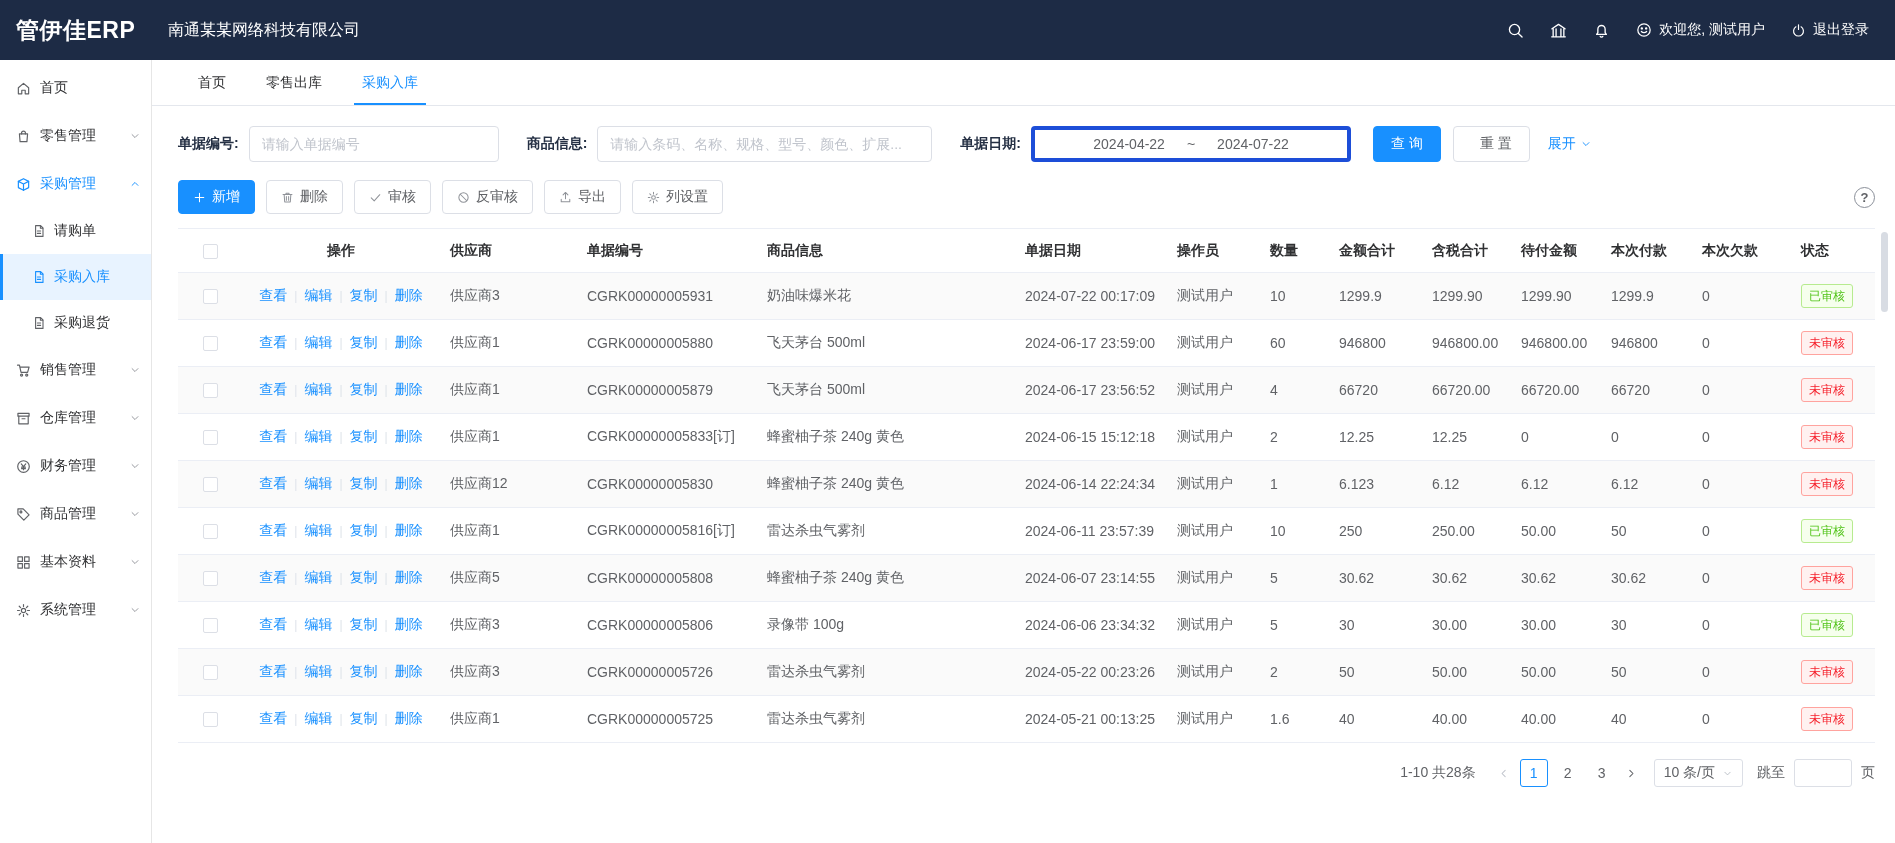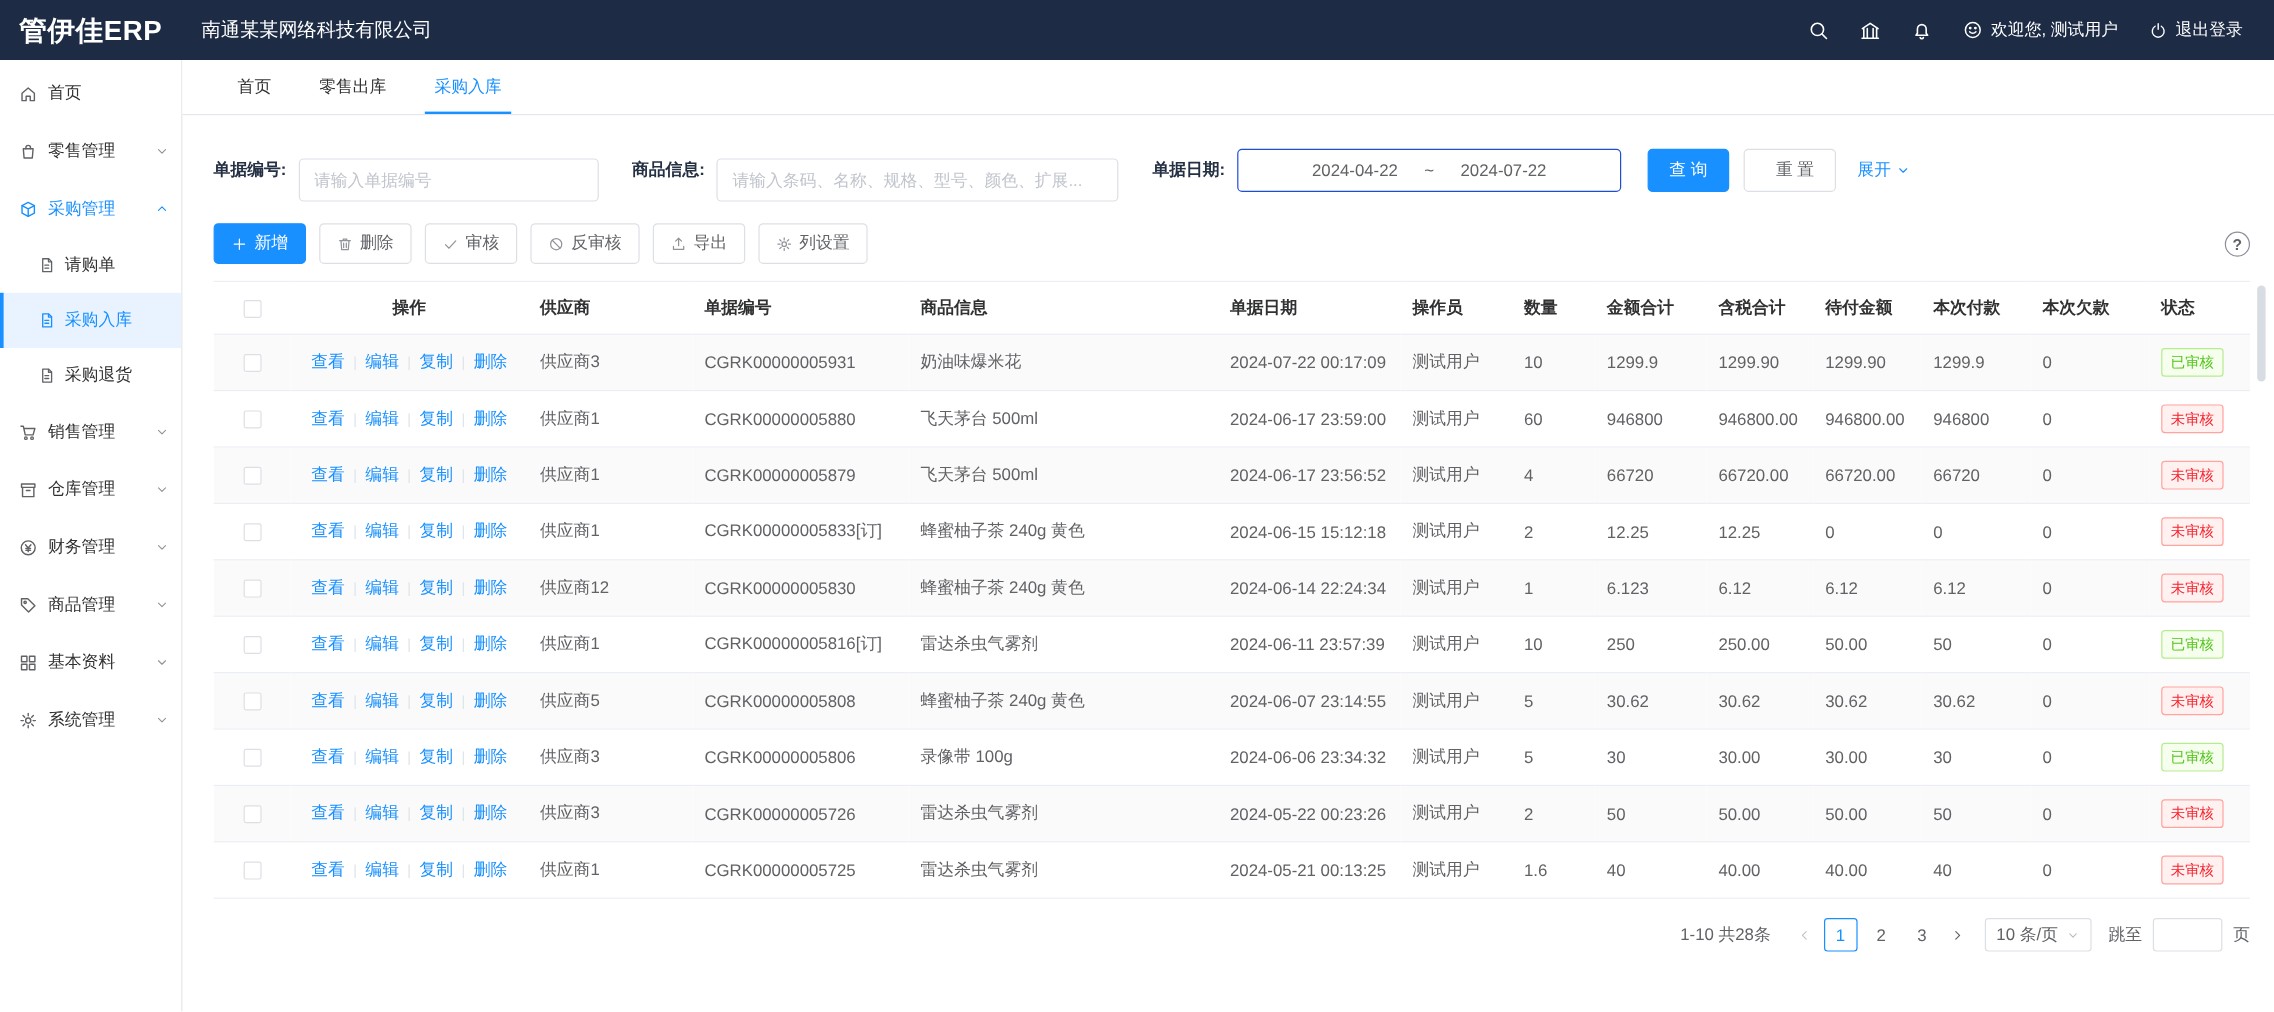--- a/index.html
+++ b/index.html
@@ -1,21 +1,21 @@
 <!DOCTYPE html>
 <html><head>
 <meta charset="utf-8">
 <style>
   *{margin:0;padding:0;box-sizing:border-box;}
   html,body{width:1895px;height:843px;}
   body{font-family:"Liberation Sans","DejaVu Sans",sans-serif;font-size:14px;color:#303133;background:#fff;overflow:hidden;}
   .app{width:1895px;height:843px;display:flex;flex-direction:column;}
 
   
-  .topbar{height:50px;background:#1d2b45;display:flex;align-items:center;flex-shrink:0;color:#fff;}
+  .topbar{height:60px;background:#1d2b45;display:flex;align-items:center;flex-shrink:0;color:#fff;}
   .logo{width:152px;padding-left:16px;font-size:23px;font-weight:bold;letter-spacing:.5px;white-space:nowrap;}
   .company{font-size:16px;margin-left:16px;white-space:nowrap;}
   .top-right{margin-left:auto;display:flex;align-items:center;gap:26px;padding-right:26px;font-size:14px;}
   .top-icon{display:inline-flex;cursor:pointer;color:#fff;}
   .welcome,.logout{display:inline-flex;align-items:center;gap:7px;cursor:pointer;white-space:nowrap;}
 
   
   .bodywrap{flex:1;display:flex;min-height:0;}
   .sidebar{width:152px;border-right:1px solid #e6e6e6;background:#fff;flex-shrink:0;padding-top:4px;}
   .sb-item{height:48px;display:flex;align-items:center;padding:0 10px 0 16px;gap:9px;cursor:pointer;color:#303133;}
@@ -33,25 +33,25 @@
   .tabbar{height:46px;border-bottom:1px solid #e4e7ed;display:flex;align-items:stretch;padding-left:26px;flex-shrink:0;background:#fff;}
   .tab{display:flex;align-items:center;padding:0 20px;cursor:pointer;color:#303133;position:relative;}
   .tab.active{color:#1890ff;}
   .tab.active::after{content:"";position:absolute;left:12px;right:12px;bottom:0;height:2px;background:#1890ff;}
 
   .page{padding:0 20px 0 26px;flex:1;display:flex;flex-direction:column;}
 
   
   .filterbar{display:flex;align-items:center;margin-top:20px;flex-shrink:0;}
   .flabel{font-weight:600;color:#253044;margin-right:10px;white-space:nowrap;}
-  .finput{height:36px;border:1px solid #dcdfe6;border-radius:4px;padding:15px 12px;font-size:14px;color:#404040;outline:none;font-family:inherit;background:#fff;margin-top:16px;}
+  .finput{height:36px;border:1px solid #dcdfe6;border-radius:4px;padding:15px 12px;font-size:14px;color:#404040;outline:none;font-family:inherit;background:#fff;}
   .finput::placeholder{color:#c0c4cc;}
   .w1{width:250px;margin-right:28px;}
   .w2{width:335px;margin-right:28px;}
-  .daterange{height:36px;width:320px;border:1px solid #1d4ed8;border-radius:4px;display:flex;align-items:center;justify-content:center;gap:22px;color:#606266;cursor:pointer;margin-right:22px;background:#fff;}
+  .daterange{height:36px;width:320px;border:4px solid #1d4ed8;border-radius:4px;display:flex;align-items:center;justify-content:center;gap:22px;color:#606266;cursor:pointer;margin-right:22px;background:#fff;}
   .btn{height:36px;padding:0 17px;border:1px solid #dcdfe6;background:#fff;border-radius:4px;font-size:14px;color:#606266;cursor:pointer;font-family:inherit;display:inline-flex;align-items:center;gap:6px;white-space:nowrap;}
   .btn.primary{background:#1890ff;border-color:#1890ff;color:#fff;}
   .filterbar .btn + .btn{margin-left:12px;padding-left:26px;}
   .expand{color:#1890ff;margin-left:18px;display:inline-flex;align-items:center;gap:4px;cursor:pointer;}
 
   
   .toolbar{display:flex;align-items:center;margin-top:18px;flex-shrink:0;}
   .toolbar .btn + .btn{margin-left:11px;}
   .tbtn{height:34px;padding:0 14px;}
   .tbtn .icon{color:#909399;}

